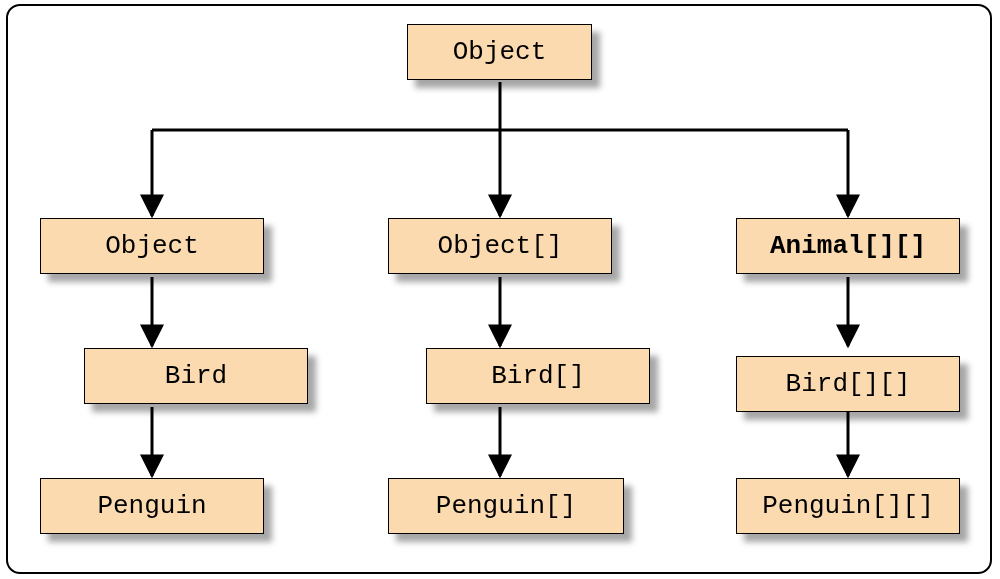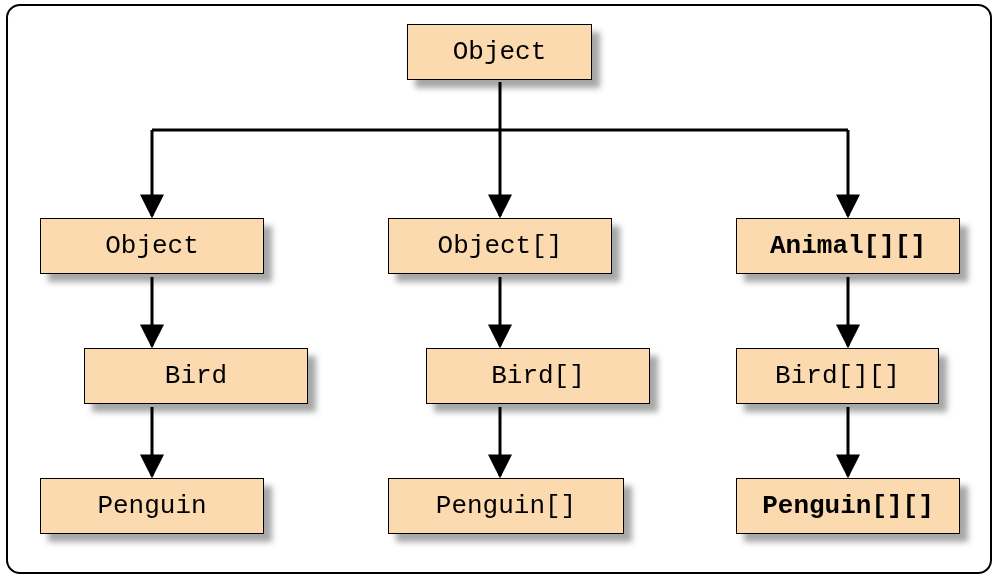--- a/index.html
+++ b/index.html
@@ -95,18 +95,18 @@
 <div class="node" style="left:388px; top:348px; width:224px; height:56px;margin-left:38px;">
   <span>Bird[]</span>
 </div>
 <div class="node" style="left:388px; top:478px; width:236px; height:56px;">
   <span>Penguin[]</span>
 </div>
 
 <div class="node" style="left:736px; top:218px; width:224px; height:56px;font-weight:bold;">
   <span>Animal[][]</span>
 </div>
-<div class="node" style="left:736px; top:348px; width:203px; height:56px;">
+<div class="node" style="left:736px; top:356px; width:224px; height:56px;">
   <span>Bird[][]</span>
 </div>
-<div class="node" style="left:736px; top:478px; width:224px; height:56px;font-weight:bold;">
+<div class="node" style="left:736px; top:478px; width:224px; height:56px;">
   <span>Penguin[][]</span>
 </div>
 
 </body></html>

